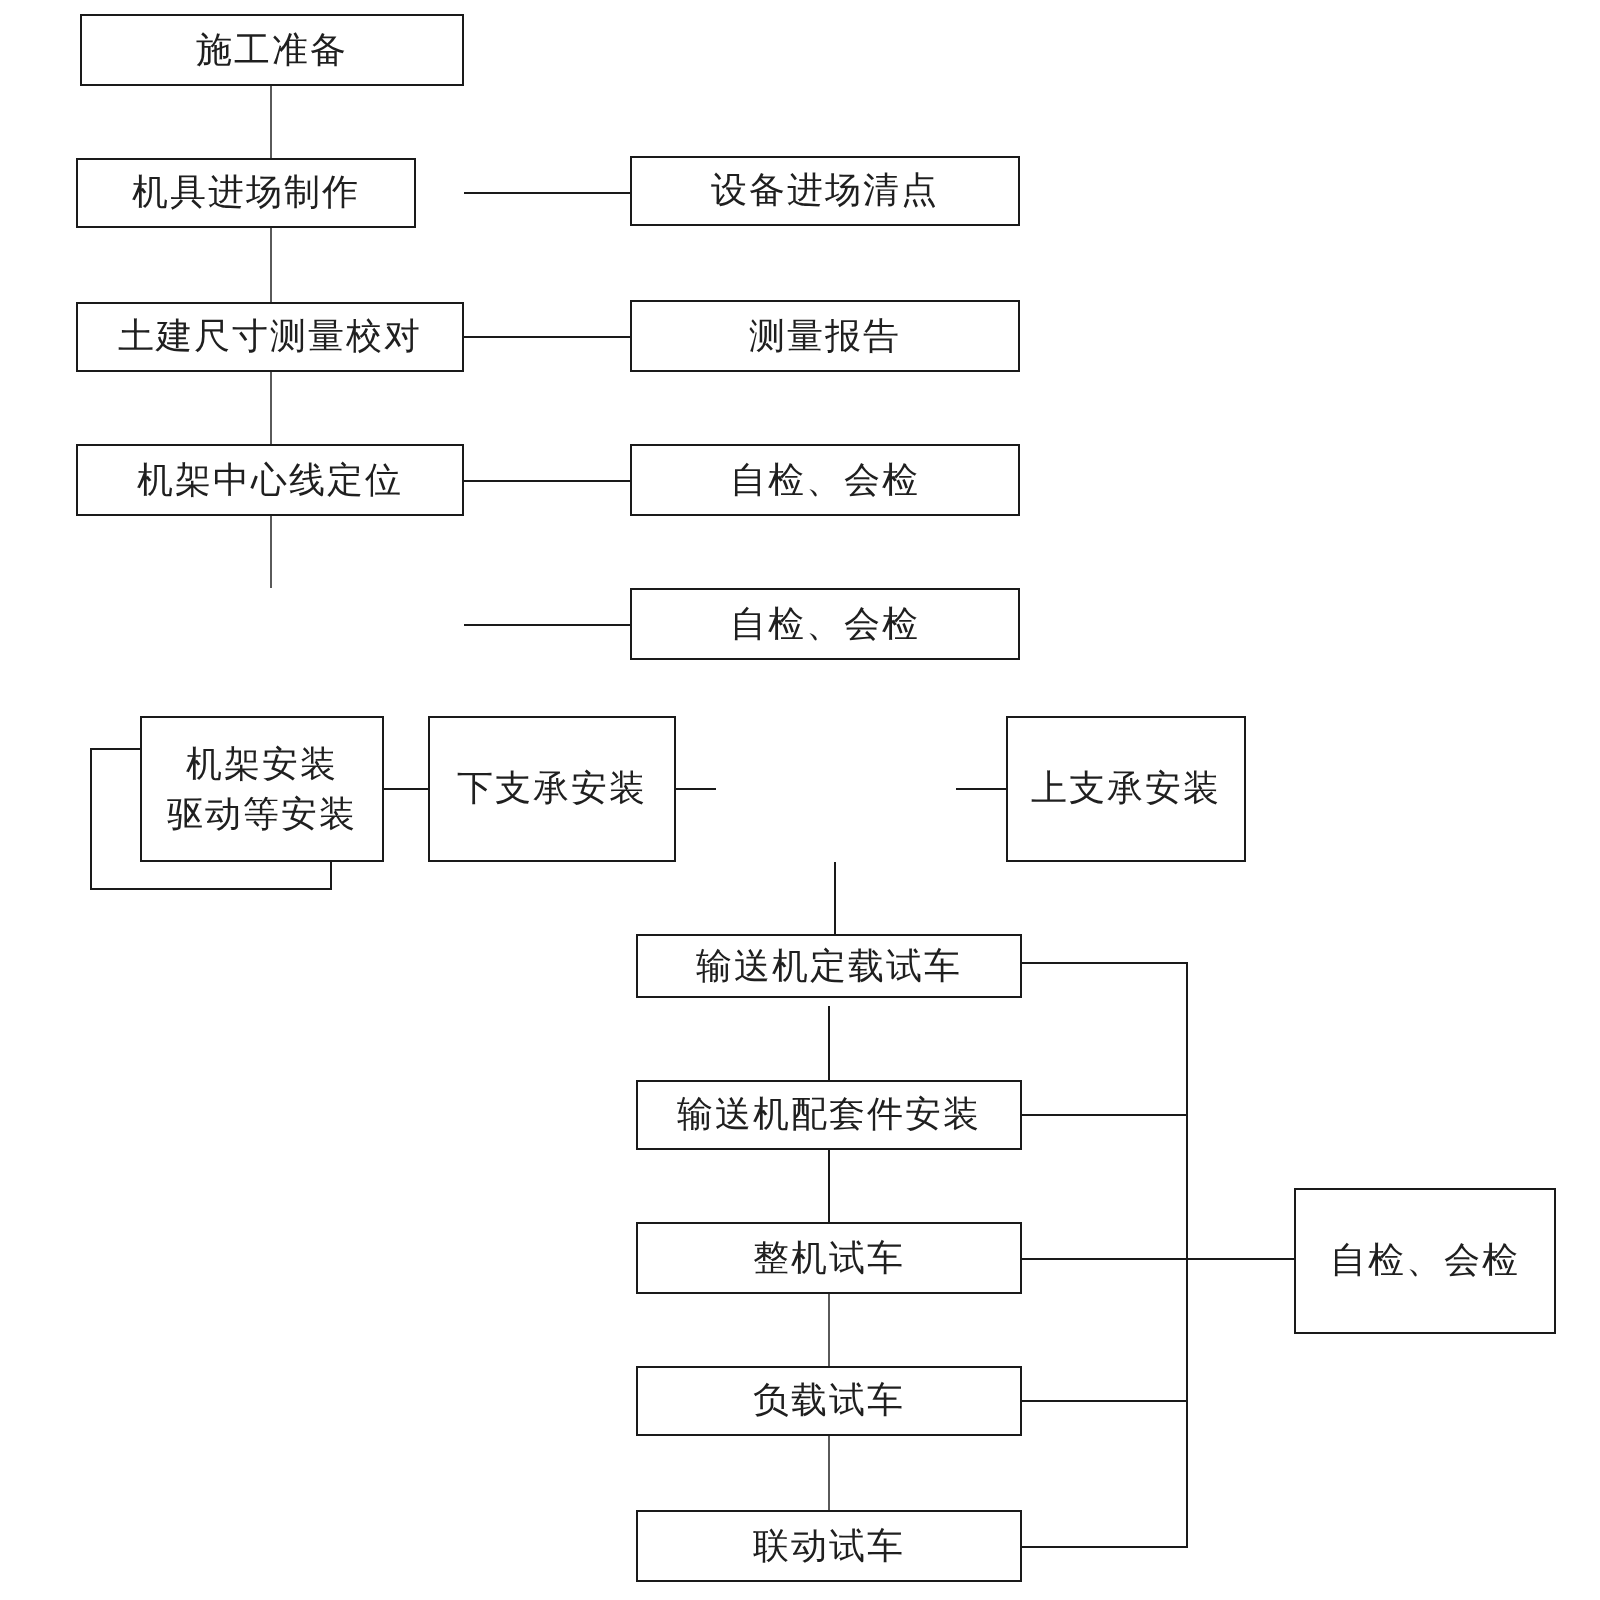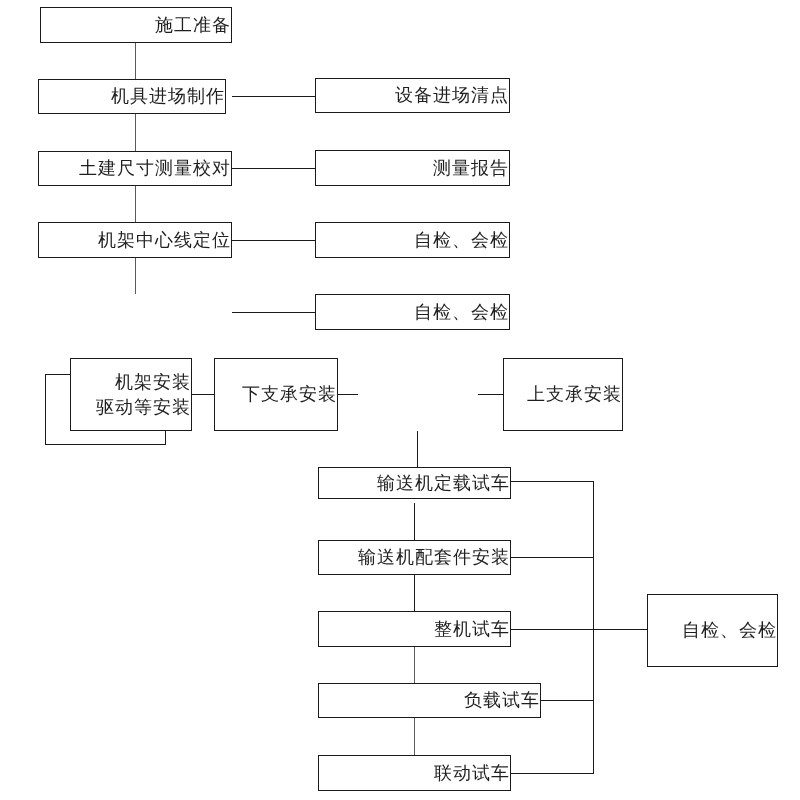--- a/index.html
+++ b/index.html
@@ -15,21 +15,21 @@
     font-family: "Liberation Sans", "DejaVu Sans", sans-serif;
     overflow: hidden;
   }
   .node {
     position: absolute;
     box-sizing: border-box;
     border: 1px solid #1a1a1a;
     background: #ffffff;
     display: flex;
     flex-direction: column;
-    align-items: flex-end;
+    align-items: center;
     justify-content: center;
     font-size: 18px;
     color: #1f1f1f;
     letter-spacing: 1px;
     text-align: center;
     line-height: 1.35;
     z-index: 2;
   }
   .node.back {
     z-index: 1;
@@ -45,21 +45,21 @@
 </style>
 </head>
 <body>
 
 <div id="canvas">
 
   <div class="node" style="left:40px; top:7px; width:192px; height:36px;">
     <span>施工准备</span>
   </div>
 
-  <div class="node" style="left:38px; top:79px; width:188px; height:35px;">
+  <div class="node" style="left:38px; top:79px; width:170px; height:35px;">
     <span>机具进场制作</span>
   </div>
 
   <div class="node" style="left:315px; top:78px; width:195px; height:35px;">
     <span>设备进场清点</span>
   </div>
 
   <div class="node" style="left:38px; top:151px; width:194px; height:35px;">
     <span>土建尺寸测量校对</span>
   </div>
@@ -102,21 +102,21 @@
   </div>
 
   <div class="node" style="left:318px; top:540px; width:193px; height:35px;">
     <span>输送机配套件安装</span>
   </div>
 
   <div class="node" style="left:318px; top:611px; width:193px; height:36px;">
     <span>整机试车</span>
   </div>
 
-  <div class="node" style="left:318px; top:683px; width:223px; height:35px;">
+  <div class="node" style="left:318px; top:683px; width:193px; height:35px;">
     <span>负载试车</span>
   </div>
 
   <div class="node" style="left:318px; top:755px; width:193px; height:36px;">
     <span>联动试车</span>
   </div>
 
   <div class="node" style="left:647px; top:594px; width:131px; height:73px;">
     <span>自检、会检</span>
   </div>

